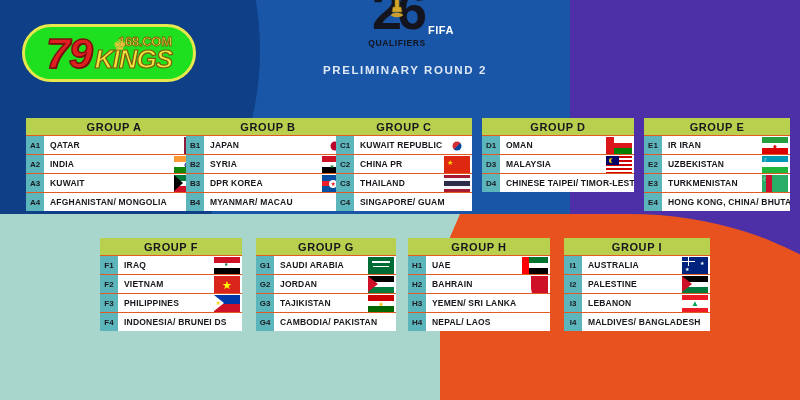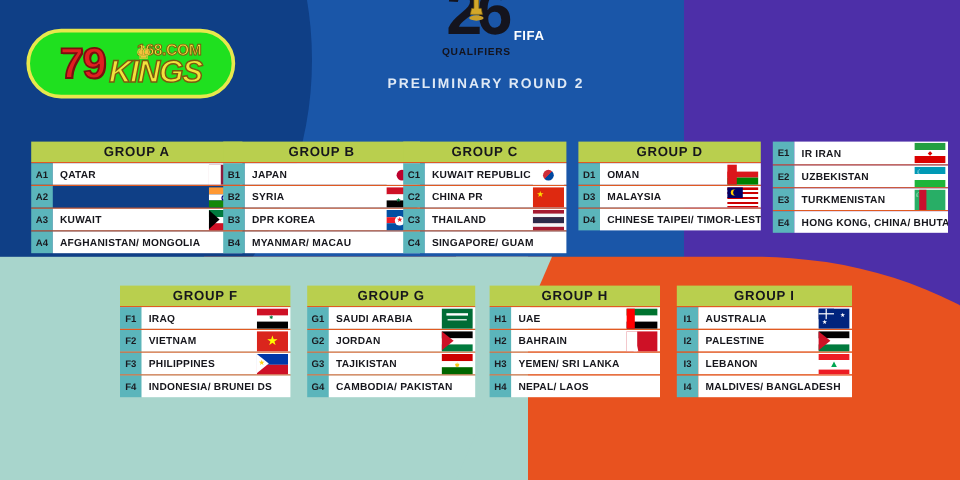--- a/index.html
+++ b/index.html
@@ -61,25 +61,26 @@
     left: 22px; top: 24px;
     width: 174px; height: 58px;
     background: #1fe01f;
     border: 3px solid #e8e84c;
     border-radius: 29px;
     display: flex; align-items: center; justify-content: center;
     gap: 2px;
     z-index: 9;
   }
   .logo-79 {
-    font-size: 36px; font-weight: 900;
+    font-size: 43px; font-weight: 900;
     color: #e02020;
     -webkit-text-stroke: 1.5px #7a0f0f;
     letter-spacing: -1px;
     line-height: 1;
+    font-style: italic;
     text-shadow: 1px 1px 0 #7a0f0f;
   }
   .logo-right {
     display: flex; flex-direction: column; align-items: center;
     line-height: 1;
     margin-left: 1px;
   }
   .logo-dotcom {
     font-size: 13px; font-weight: 900;
     color: #f2e23c;
@@ -255,20 +256,21 @@
       <div class="row">
         <div class="row-code">A1</div>
         <div class="row-name">QATAR</div>
         <div class="flag">
           <div class="fl" style="background:#8d1b3d"></div>
           <div class="fl" style="width:40%;background:#fff"></div>
         </div>
       </div>
       <div class="row">
         <div class="row-code">A2</div>
+        <div class="row-name">INDIA</div>
         <div class="flag">
           <div class="fl stripe-h3">
             <div style="background:#ff9933"></div>
             <div style="background:#fff"></div>
             <div style="background:#138808"></div>
           </div>
           <div style="position:absolute;left:50%;top:50%;transform:translate(-50%,-50%);width:5px;height:5px;border-radius:50%;border:1px solid #000080"></div>
         </div>
       </div>
       <div class="row">
@@ -385,20 +387,21 @@
           <div style="position:absolute;left:3px;top:2px;width:5px;height:5px;border-radius:50%;background:#ffcc00"></div>
           <div style="position:absolute;left:5px;top:2px;width:4px;height:5px;border-radius:50%;background:#010066"></div>
         </div>
       </div>
       <div class="row">
         <div class="row-code">D4</div>
         <div class="row-name">CHINESE TAIPEI/ TIMOR-LESTE</div>
       </div>
     </div>
   <div class="card" id="gE">
+      <div class="card-head">GROUP E</div>
       <div class="row">
         <div class="row-code">E1</div>
         <div class="row-name">IR IRAN</div>
         <div class="flag">
           <div class="fl stripe-h3">
             <div style="background:#239f40"></div>
             <div style="background:#fff"></div>
             <div style="background:#da0000"></div>
           </div>
           <div style="position:absolute;left:50%;top:50%;transform:translate(-50%,-50%);color:#da0000;font-size:5px">◆</div>

